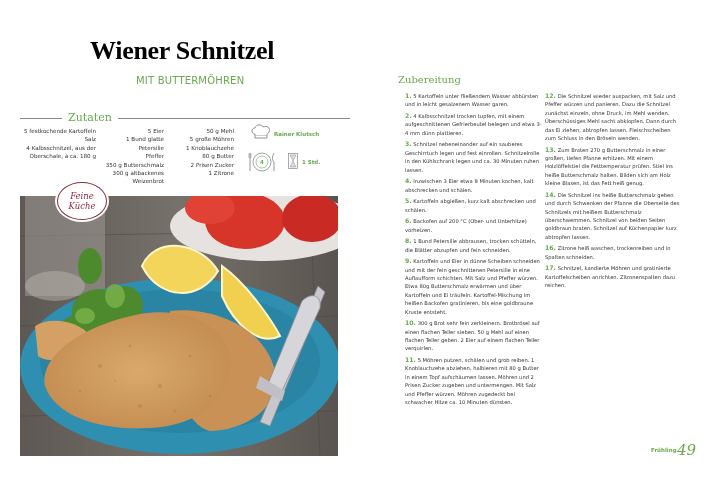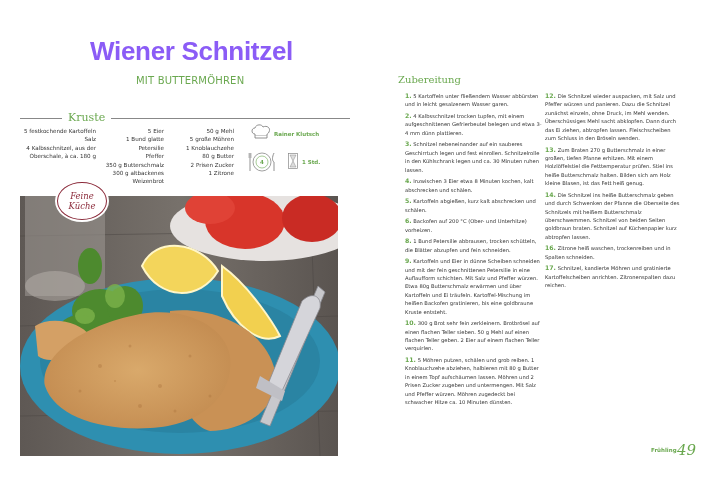--- a/index.html
+++ b/index.html
@@ -1,19 +1,19 @@
 <!DOCTYPE html>
 <html><head>
 <meta charset="utf-8">
 <style>
   * { margin:0; padding:0; box-sizing:border-box; }
   html, body { width:720px; height:477px; background:#fff; overflow:hidden; }
   body { position:relative; font-family:"Liberation Sans", sans-serif; color:#333; }
 
-  .title { position:absolute; left:90px; top:36px; font-family:Liberation Sans, sans-serif; font-size:26px; color:#8b5cf6; letter-spacing:-0.3px; }
+  .title { position:absolute; left:90px; top:36px; font-family:Liberation Serif, serif; font-size:26px; color:#000000; letter-spacing:-0.3px; }
   .subtitle { position:absolute; left:136px; top:75px; font-family:"DejaVu Sans", sans-serif; font-weight:normal; font-size:10px; color:#6aa84f; letter-spacing:0.2px; }
 
   .zutaten-rule { position:absolute; left:20px; top:118px; width:330px; height:1px; background:#888; }
   .zutaten-label { position:absolute; left:62px; top:111px; background:#fff; padding:0 6px; font-family:"DejaVu Serif", serif; font-size:11px; color:#6aa84f; }
 
   .ing-col { position:absolute; top:127px; font-family:"DejaVu Sans", sans-serif; font-size:5.6px; line-height:8.1px; text-align:right; color:#333; }
   .ing-col div { margin-bottom:0.4px; }
   .col1 { left:24px; width:72px; }
   .col2 { left:100px; width:64px; }
   .col3 { left:168px; width:66px; }
@@ -35,21 +35,21 @@
   .footer-page { position:absolute; left:677px; top:441px; font-family:"DejaVu Serif", serif; font-style:italic; font-size:15px; color:#6aa84f; }
 </style>
 </head>
 <body>
 
 <div>
   <h1 class="title">Wiener Schnitzel</h1>
   <div class="subtitle">MIT BUTTERMÖHREN</div>
 
   <div class="zutaten-rule"></div>
-  <div class="zutaten-label">Kruste</div>
+  <div class="zutaten-label">Zutaten</div>
 
   <div class="ing-col col1">
     <div>5 festkochende Kartoffeln</div>
     <div>Salz</div>
     <div>4 Kalbsschnitzel, aus der Oberschale, à ca. 180 g</div>
   </div>
   <div class="ing-col col2">
     <div>5 Eier</div>
     <div>1 Bund glatte Petersilie</div>
     <div>Pfeffer</div>

